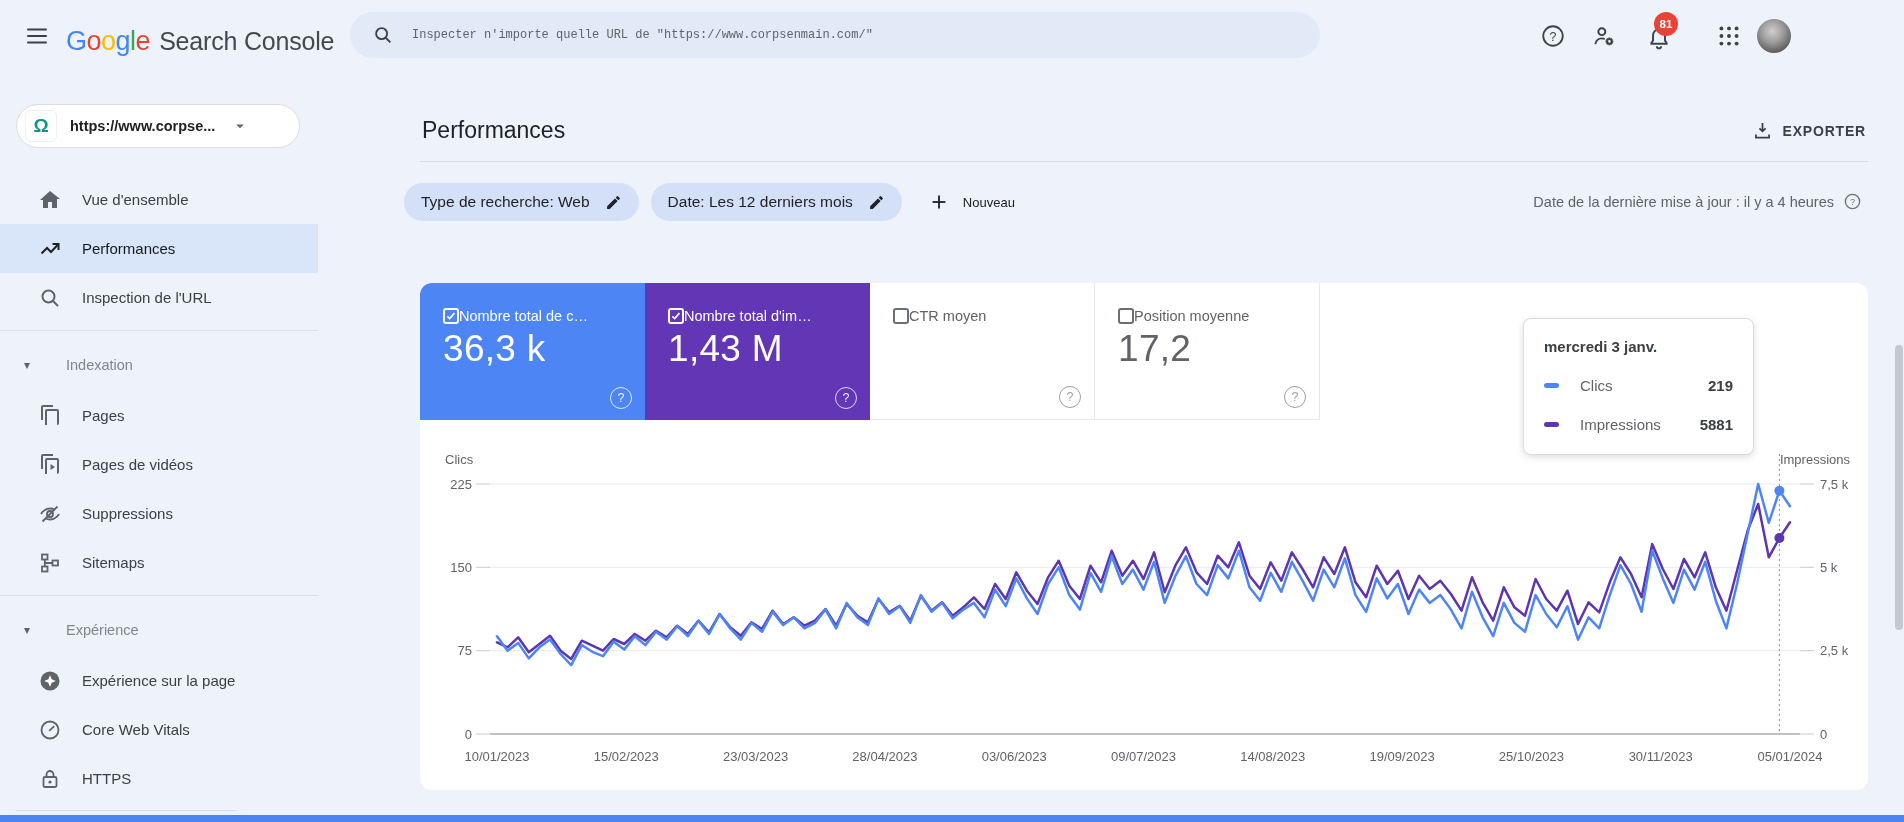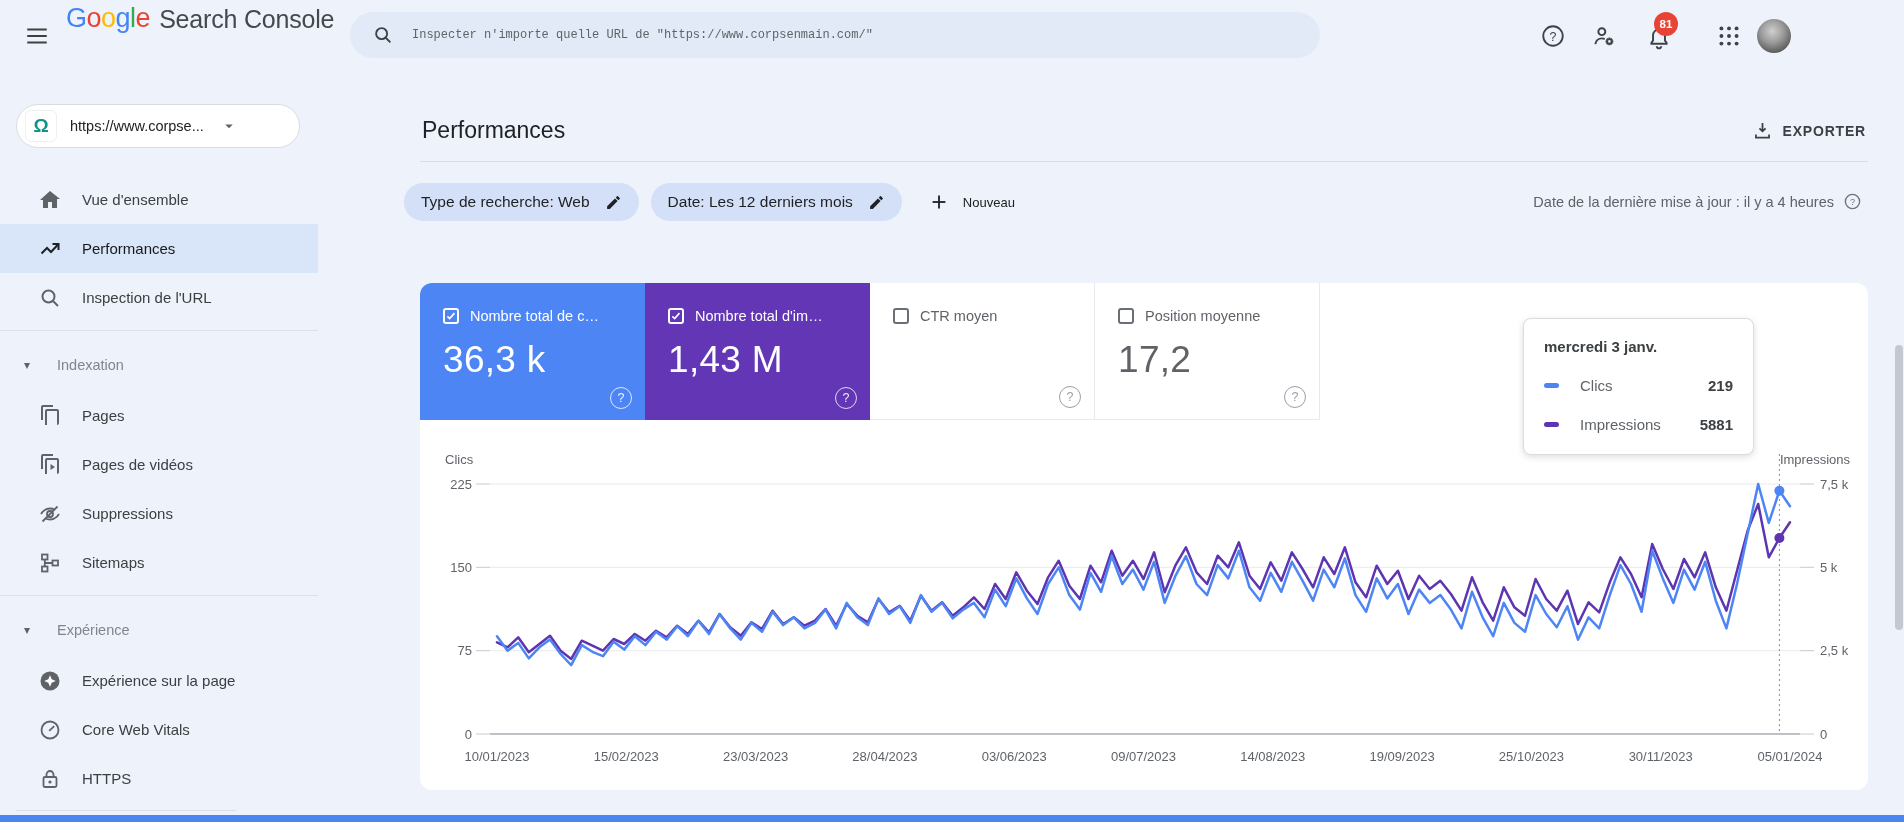--- a/index.html
+++ b/index.html
@@ -6,54 +6,54 @@
   body{
     width:1904px;height:822px;position:relative;overflow:hidden;
     background:#eef3fb;font-family:"Liberation Sans",sans-serif;color:#202124;
   }
   .abs{position:absolute}
   .ic{display:inline-flex;align-items:center;justify-content:center;color:#5f6368}
   .ic svg{display:block}
 
   
   #hamburger{left:24px;top:23px;width:26px;height:26px;color:#3c4043;cursor:pointer}
-  #logo{left:66px;top:3px;display:flex;align-items:flex-end;cursor:default}
+  #logo{left:66px;top:26px;display:flex;align-items:center;cursor:default}
   #logo .gl{font-size:27px;font-weight:500;letter-spacing:-.5px}
   #logo .suffix{font-size:25px;color:#45484c;margin-left:9px;letter-spacing:-.2px}
   #search-pill{left:350px;top:12px;width:970px;height:46px;border-radius:23px;background:#e2eaf8;
     display:flex;align-items:center;padding:0 0 0 22px;box-sizing:border-box}
   #search-pill .ic{width:22px;height:22px;color:#3c4043;margin-right:16px}
   #search-input{border:none;outline:none;background:transparent;font-size:12px;color:#7f1d1d;width:860px;
     font-family:Liberation Mono, monospace}
   #search-input::placeholder{color:#5f6368;opacity:1}
   .topbtn{width:26px;height:26px;top:23px;color:#3f4347;cursor:pointer}
   #bell-btn{top:25px}
   #badge{left:1654px;top:12px;width:24px;height:24px;border-radius:50%;background:#e94335;color:#fff;
     font-size:11.5px;font-weight:700;display:flex;align-items:center;justify-content:center;z-index:2}
   #avatar{left:1757px;top:19px;width:34px;height:34px;border-radius:50%;cursor:pointer;
     background:radial-gradient(circle at 45% 36%,#cfcfcf 0%,#9a9a9a 40%,#575757 78%,#383838 100%)}
 
   
   #prop-pill{left:16px;top:104px;width:284px;height:44px;background:#fff;border:1px solid #dadce0;
     border-radius:22px;display:flex;align-items:center;padding:0 14px 0 8px;box-sizing:border-box;cursor:pointer}
   #prop-favicon{width:30px;height:30px;border-radius:6px;background:#fff;border:1px solid #eceff3;
     display:flex;align-items:center;justify-content:center;font-size:19px;font-weight:700;color:#0f9488}
-  #prop-label{margin-left:13px;font-size:14.5px;color:#202124;font-weight:400}
+  #prop-label{margin-left:13px;font-size:14.5px;color:#202124;font-weight:700}
   #prop-caret{margin-left:16px;width:18px;height:18px;color:#5f6368}
   #side-nav{left:0;top:175px;width:318px}
   .side-item{height:49px;display:flex;align-items:center;padding-left:38px;cursor:pointer}
   .side-item .ic{width:24px;height:24px;color:#5f6368;flex:none}
   .side-item .lbl{margin-left:20px;font-size:15px;color:#3c4043;white-space:nowrap}
   .side-item.sel{background:#d9e5f8}
   .side-item.sel .ic{color:#1f2124}
   .side-item.sel .lbl{color:#17191c}
   .side-div{height:1px;background:#dde1e8;margin:8px 0}
   .side-head{height:52px;display:flex;align-items:center;padding-left:24px;cursor:pointer}
   .side-head .tri{font-size:12px;color:#5f6368;width:12px}
-  .side-head .hl{margin-left:21px;font-size:14.5px;color:#80868b}
+  .side-head .hl{margin-left:30px;font-size:14.5px;color:#80868b}
   #side-bottom-div{left:16px;top:810px;width:220px;height:1px;background:#d9dde4}
 
   
   #page-title{left:422px;top:117px;font-size:23px;color:#202124}
   #export-btn{right:38px;top:120px;display:flex;align-items:center;gap:10px;cursor:pointer}
   #export-btn .ic{width:21px;height:21px;color:#3c4043}
   #export-btn .xl{font-size:14px;font-weight:700;letter-spacing:.8px;color:#3c4043}
   #title-divider{left:420px;top:161px;width:1448px;height:1px;background:#dadce0}
   #filters-row{left:404px;top:183px;display:flex;align-items:center}
   .chip{height:38px;border-radius:19px;background:#d3e0f8;display:flex;align-items:center;
@@ -64,29 +64,29 @@
   #new-btn .nl{margin-left:13px;font-size:13px;font-weight:500;color:#202124}
   #last-update{right:42px;top:192px;display:flex;align-items:center;gap:9px}
   #last-update .lu{font-size:14.5px;color:#5f6368}
   #last-update .ic{width:19px;height:19px;color:#6f7479;cursor:pointer}
 
   
   #card{left:420px;top:283px;width:1448px;height:507px;background:#fff;border-radius:12px;overflow:hidden}
   #tiles-row{position:absolute;left:0;top:0;display:flex}
   .tile{width:225px;height:137px;position:relative;box-sizing:border-box;padding:25px 0 0 23px;cursor:pointer}
   .tile.plain{border-bottom:1px solid #e7e9ee;border-right:1px solid #e7e9ee}
-  .cbrow{display:flex;align-items:center;gap:11px}
+  .cbrow{display:flex;align-items:center;}
   .cb{width:16px;height:16px;border-radius:3px;box-sizing:border-box;display:flex;align-items:center;
     justify-content:center;cursor:pointer;flex:none}
   .tile.color .cb{border:2px solid #fff;color:#fff}
   .tile.plain .cb{border:2px solid #6a6f75}
   .tile .tl{font-size:14.5px;white-space:nowrap}
   .tile.color .tl,.tile.color .val{color:#fff}
   .tile.plain .tl{color:#5f6368}
-  .tile .val{font-size:37px;margin-top:15px;letter-spacing:.3px}
+  .tile .val{font-size:37px;margin-top:4px;letter-spacing:.3px}
   .tile.plain .val{color:#5f6368}
   .tile .help{position:absolute;right:13px;bottom:11px;width:20px;height:20px;border-radius:50%;
     display:flex;align-items:center;justify-content:center;font-size:12.5px;cursor:pointer}
   .tile.color .help{border:1.6px solid rgba(255,255,255,.8);color:rgba(255,255,255,.9)}
   .tile.plain .help{border:1.6px solid #9aa0a6;color:#9aa0a6}
 
   
   #chart-host{position:absolute;left:0;top:157px;width:1184px;height:345px}
   #chart-host svg text.tick{font-size:13px;fill:#5f6368;font-family:"Liberation Sans",sans-serif}
   .axis-title{position:absolute;top:169px;font-size:13px;color:#5f6368}

